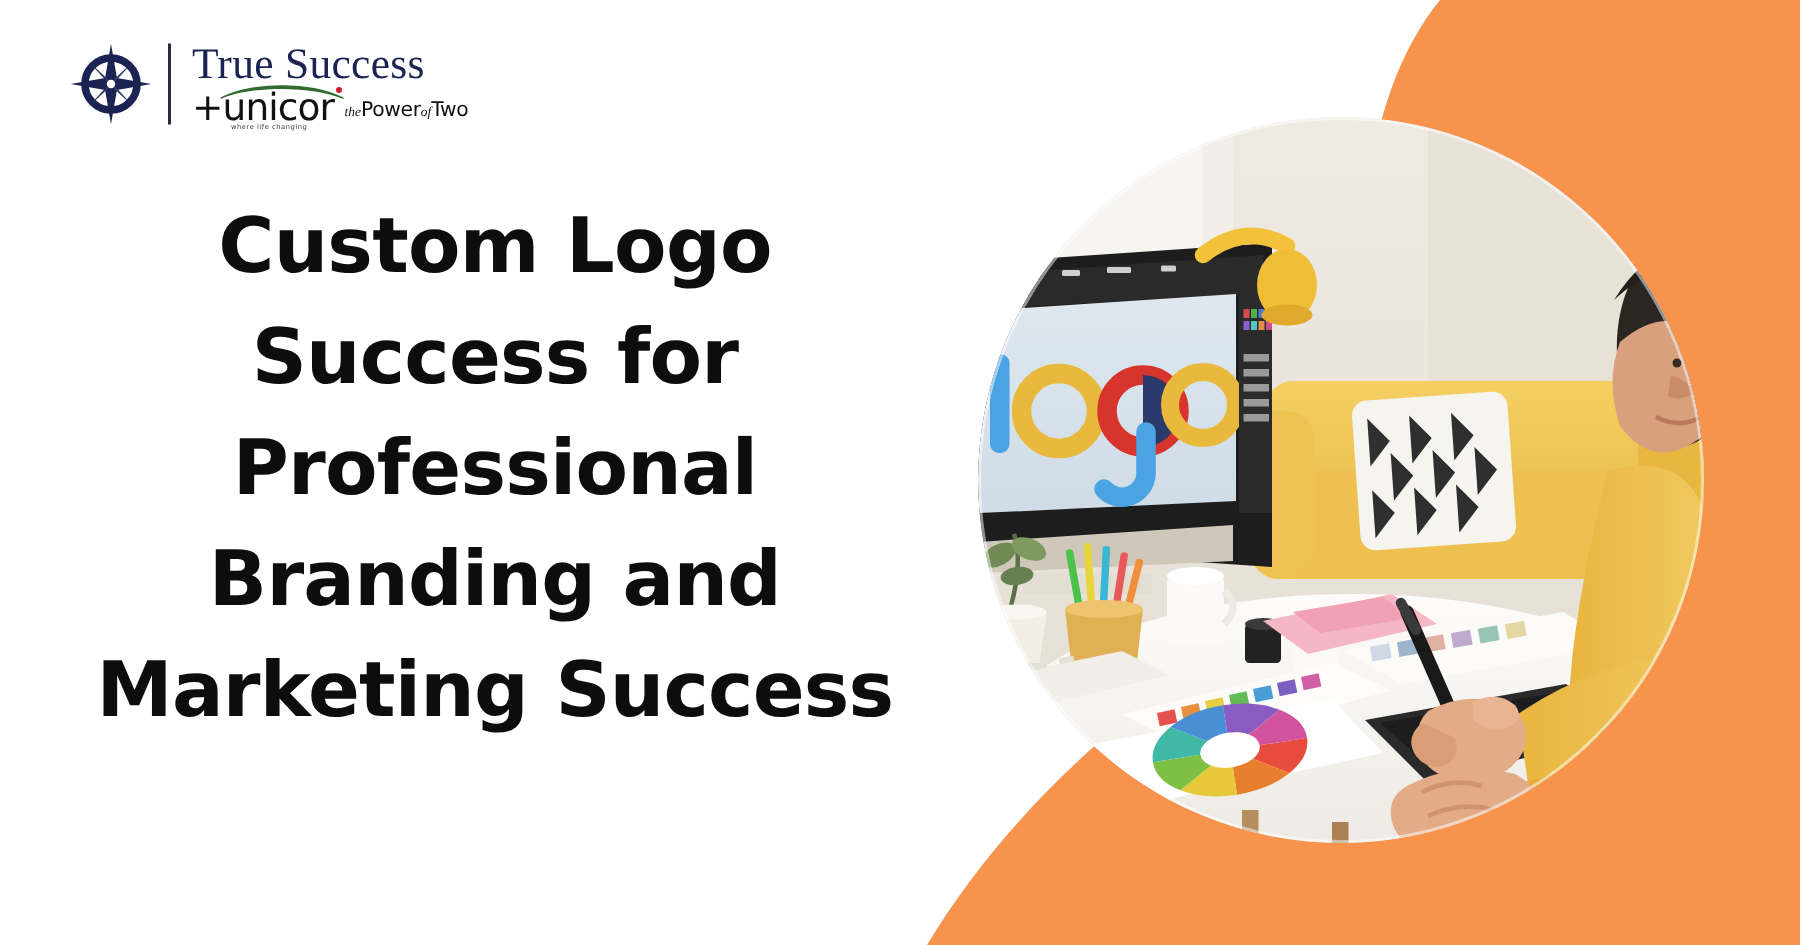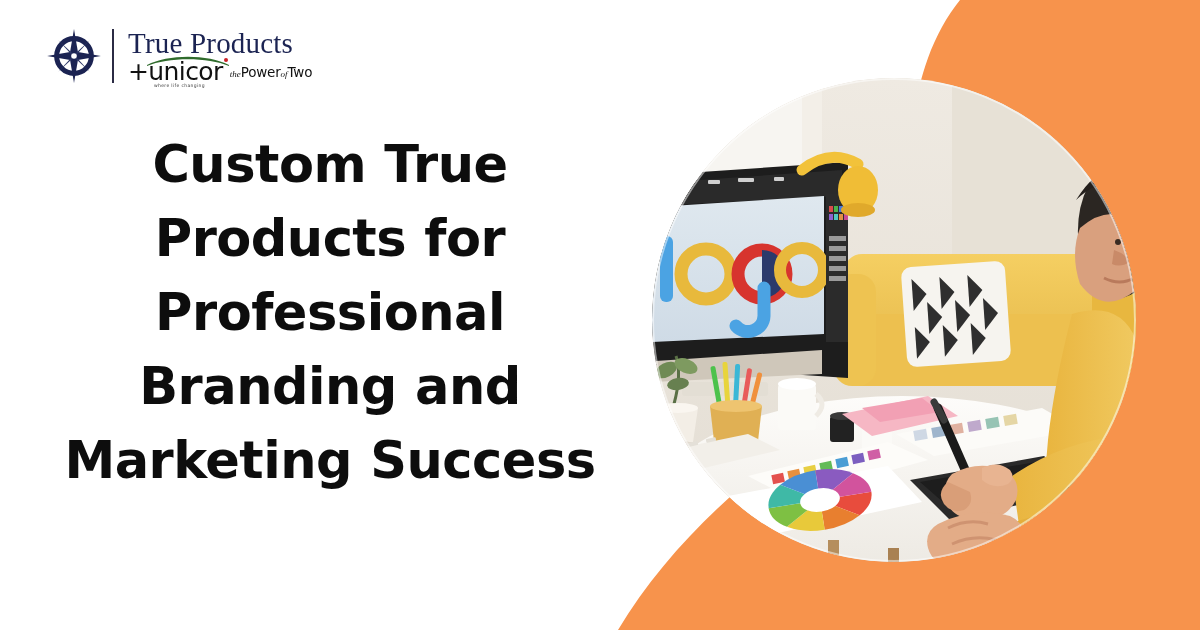--- a/index.html
+++ b/index.html
@@ -119,40 +119,40 @@
       <path d="M78 78 L53 55 L55 53 Z" fill="#2b3566"></path>
       <path d="M78 22 L55 47 L53 45 Z" fill="#2b3566"></path>
       <path d="M22 78 L45 53 L47 55 Z" fill="#2b3566"></path>
       <circle cx="50" cy="50" r="5" fill="#ffffff"></circle>
     </svg>
   </span>
 
   <span class="logo-divider"></span>
 
   <span class="logo-text-col">
-    <span class="brand-name">True Products</span>
+    <span class="brand-name">True Success</span>
 
     <span class="unicor-row">
       <span class="unicor-mark">
         <span class="unicor-arc">
           <svg viewBox="0 0 84 12" xmlns="http://www.w3.org/2000/svg" aria-hidden="true">
             <path d="M1 11 C 22 0, 62 0, 83 11 L 83 12 C 62 3, 22 3, 1 12 Z" fill="#2f6b2c"></path>
           </svg>
         </span>
         <span class="unicor-word"><span>+</span><span>unicor</span></span>
         <span class="unicor-dot"></span>
         <span class="unicor-tagline">where life changing</span>
       </span>
 
       <span class="power-of-two"><span class="pot-sm">the</span><span class="pot-bold">Power</span><span class="pot-sm">of</span><span class="pot-bold">Two</span></span>
     </span>
   </span>
 </div>
 
-<h1 class="headline">Custom True Products for Professional Branding and Marketing Success</h1>
+<h1 class="headline">Custom Logo Success for Professional Branding and Marketing Success</h1>
 
 <div class="photo-circle">
   <svg viewBox="0 0 484 484" xmlns="http://www.w3.org/2000/svg" aria-hidden="true">
     <defs>
       <clipPath id="circClip">
           <circle cx="242" cy="242" r="242"></circle>
         </clipPath>
       <linearGradient id="wallG" x1="0" y1="0" x2="0" y2="1">
         <stop offset="0" stop-color="#efeae2"></stop>
         <stop offset="1" stop-color="#e3ddd3"></stop>

